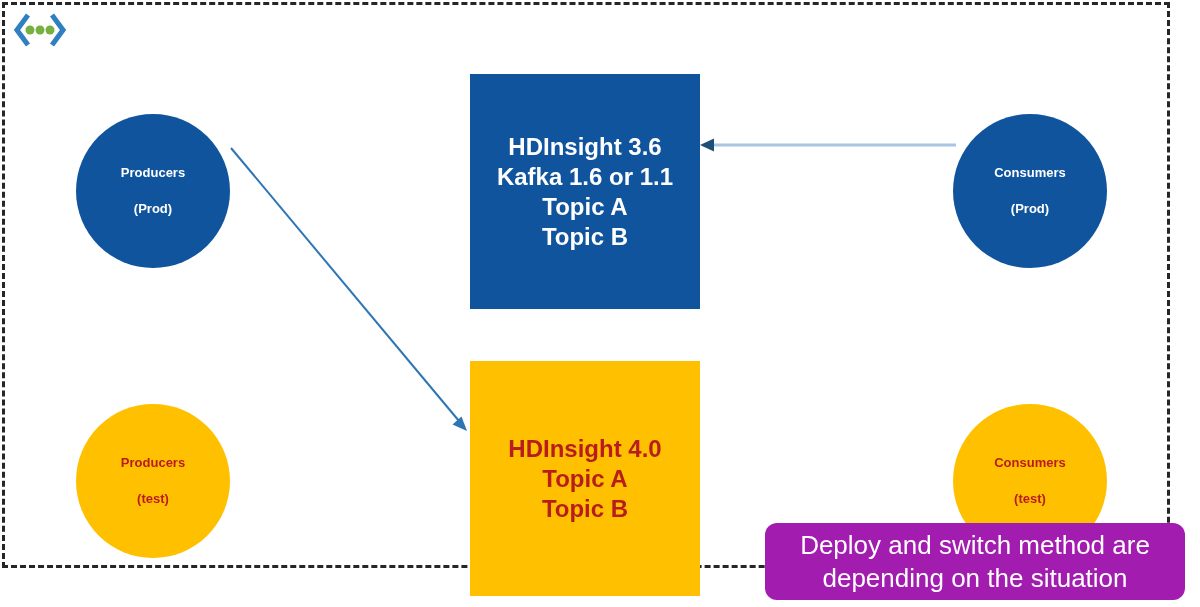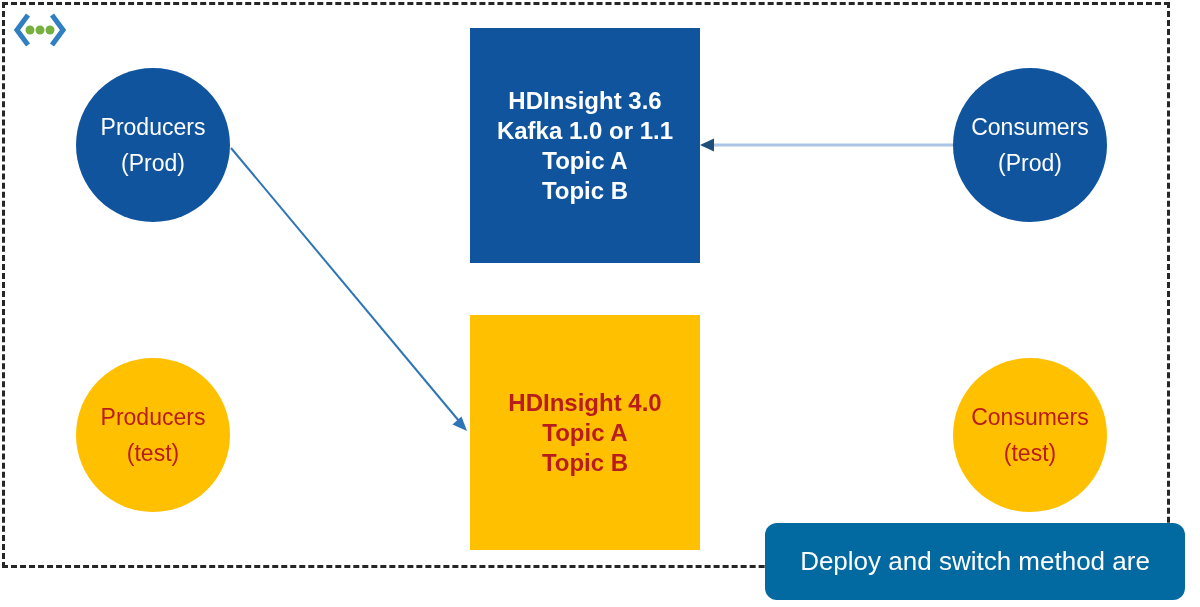--- a/index.html
+++ b/index.html
@@ -39,27 +39,28 @@
     pointer-events: none;
   }
   .node {
     position: absolute;
     display: flex;
     flex-direction: column;
     align-items: center;
     justify-content: center;
     text-align: center;
     z-index: 3;
+    margin-top: 46px;
   }
   .circle {
     width: 154px;
     height: 154px;
     border-radius: 50%;
-    font-size: 23px;
-    font-weight: normal;
+    font-size: 13px;
+    font-weight: bold;
     line-height: 24px;
     gap: 12px;
   }
   .square {
     width: 230px;
     height: 235px;
     font-size: 24px;
     font-weight: bold;
     line-height: 30px;
   }
@@ -72,21 +73,21 @@
   .pos-hdi36 { left: 470px; top: 28px;  }
   .pos-hdi40 { left: 470px; top: 315px; }
   .callout {
     position: absolute;
     left: 765px;
     top: 523px;
     width: 420px;
     height: 77px;
     box-sizing: border-box;
     border-radius: 12px;
-    background: #0369a1;
+    background: #a21caf;
     color: #ffffff;
     font-size: 26px;
     line-height: 33px;
     display: flex;
     flex-direction: column;
     align-items: center;
     justify-content: center;
     text-align: center;
     z-index: 4;
   }
@@ -134,28 +135,29 @@
     <div>(Prod)</div>
   </div>
 
   <div class="node circle fill-yellow pos-consumers-test">
     <div>Consumers</div>
     <div>(test)</div>
   </div>
 
   <div class="node square fill-blue pos-hdi36">
     <div>HDInsight 3.6</div>
-    <div>Kafka 1.0 or 1.1</div>
+    <div>Kafka 1.6 or 1.1</div>
     <div>Topic A</div>
     <div>Topic B</div>
   </div>
 
   <div class="node square fill-yellow pos-hdi40">
     <div>HDInsight 4.0</div>
     <div>Topic A</div>
     <div>Topic B</div>
   </div>
 
   <div class="callout">
     <div>Deploy and switch method are</div>
+    <div>depending on the situation</div>
   </div>
 
 </div>
 
 </body></html>

